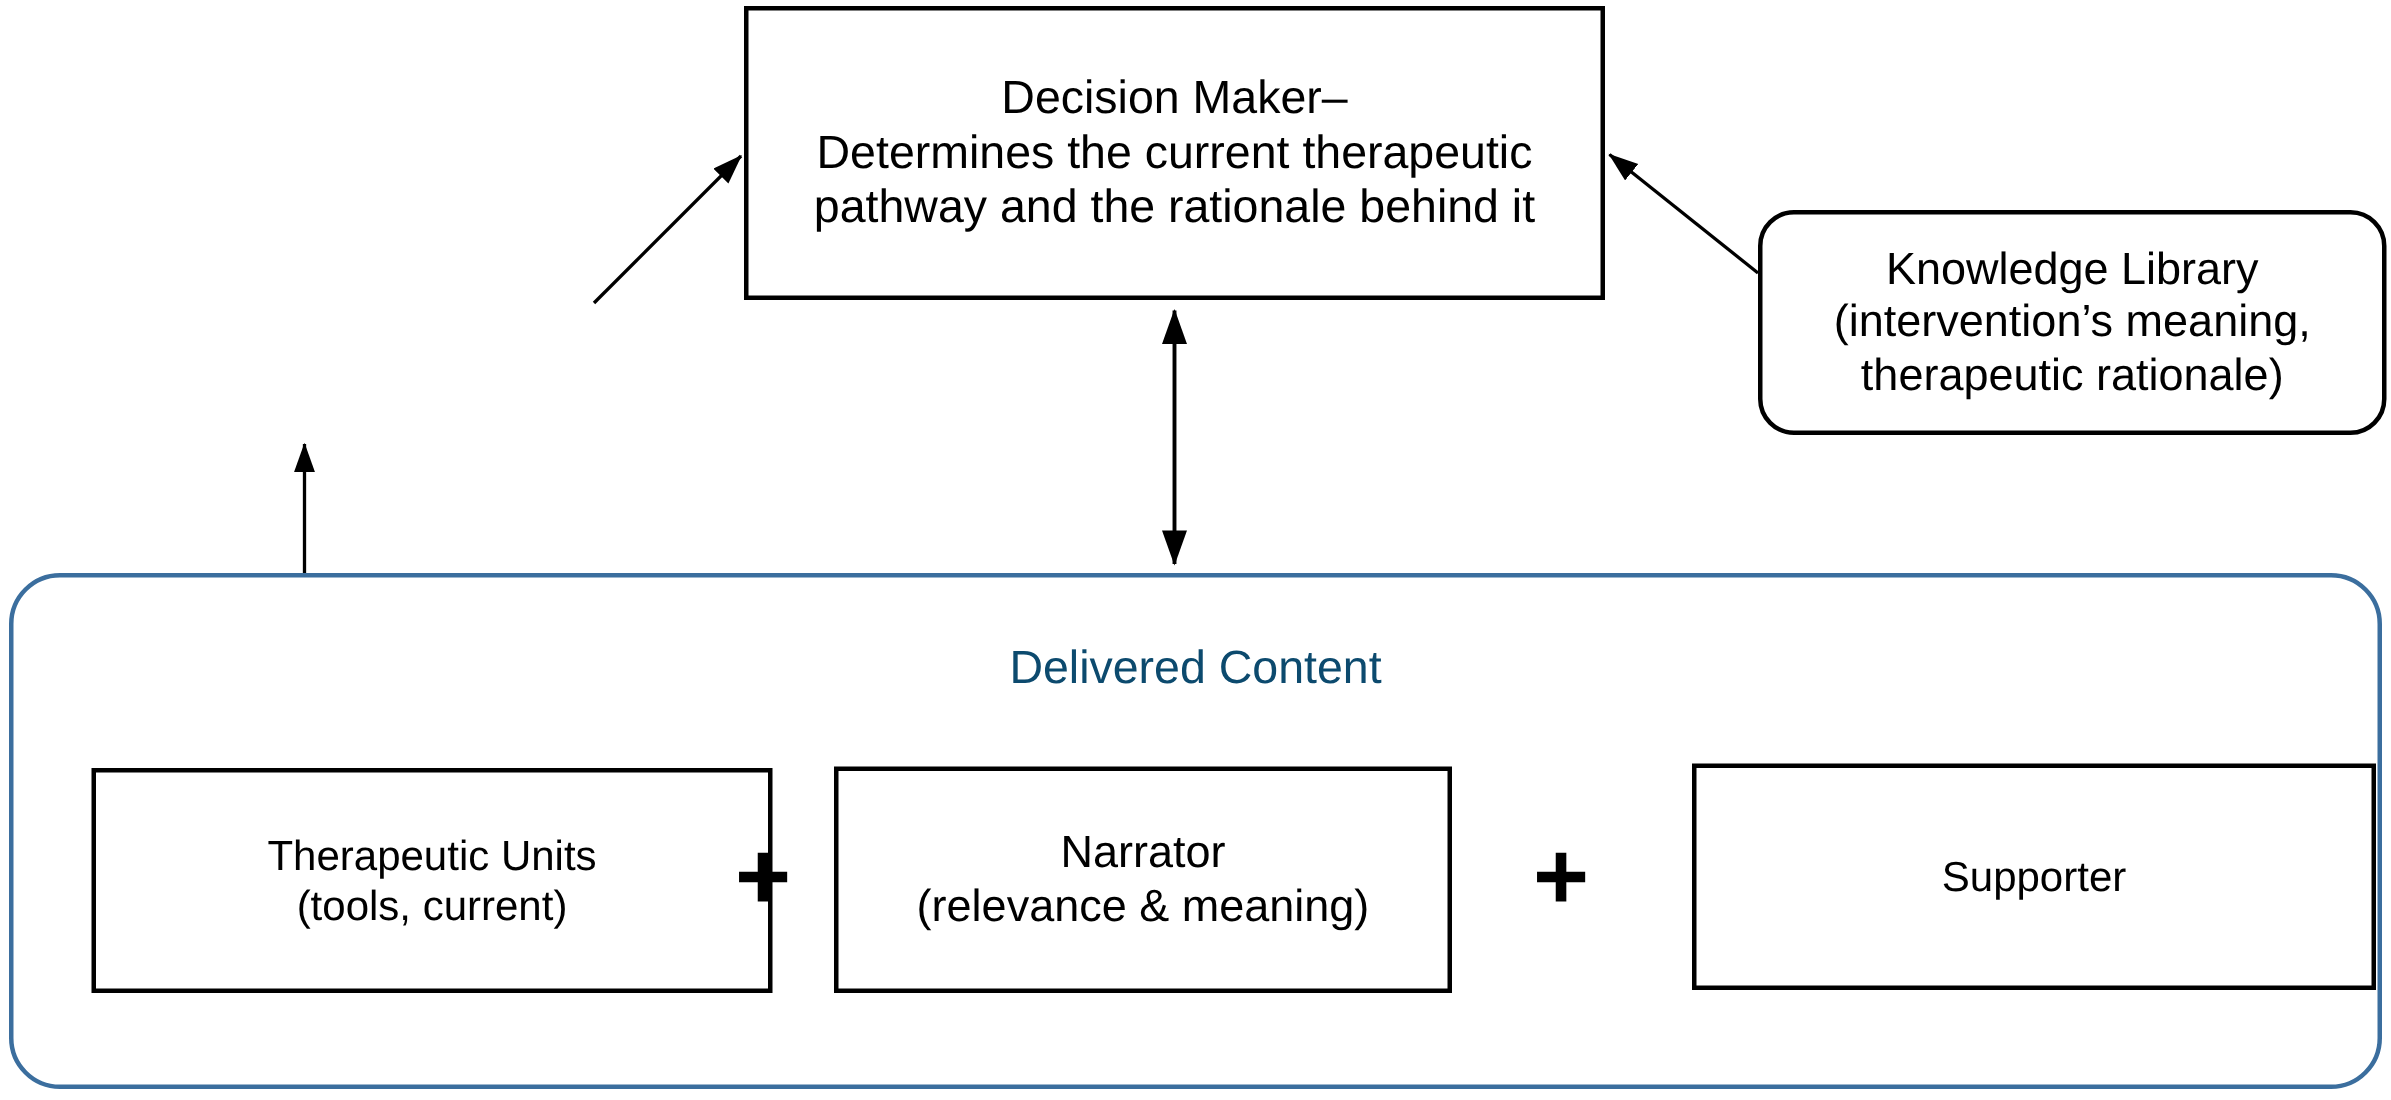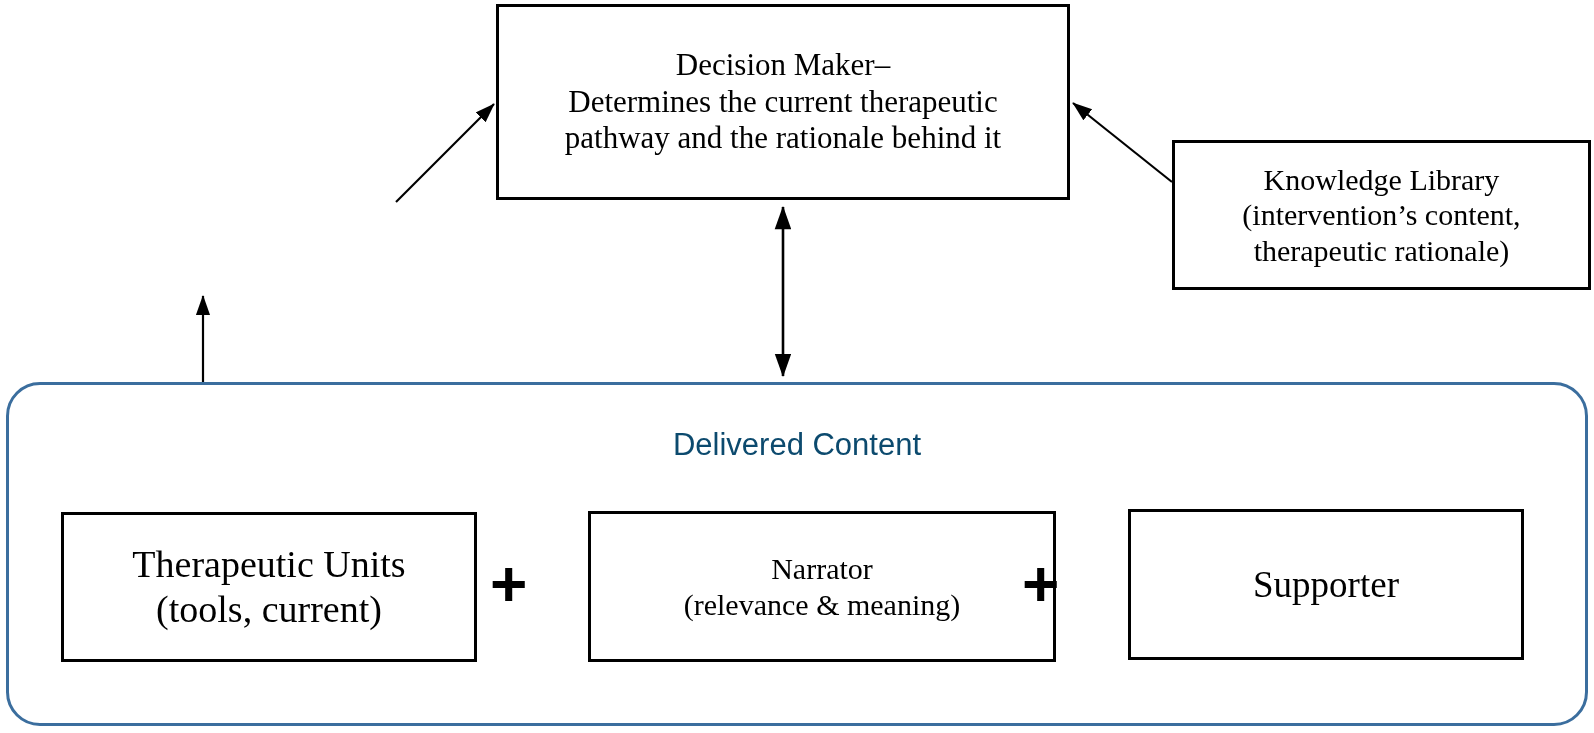--- a/index.html
+++ b/index.html
@@ -21,21 +21,20 @@
     position: absolute;
     box-sizing: border-box;
     background: #ffffff;
     border: 3px solid #000000;
     display: flex;
     align-items: center;
     justify-content: center;
     text-align: center;
     color: #000000;
     line-height: 1.18;
-    font-family: Liberation Serif, serif;
   }
   .node .lines {
     width: 100%;
     padding: 0 6px;
     box-sizing: border-box;
   }
   .node .line {
     display: block;
     white-space: nowrap;
   }
@@ -55,20 +54,21 @@
     height: 147px;
     font-size: 30px;
   }
   #node-knowledge-library {
     left: 1172px;
     top: 140px;
     width: 419px;
     height: 150px;
     font-size: 30px;
     border-width: 3px;
+    border-radius: 24px;
   }
 
   
   #delivered-content {
     position: absolute;
     left: 6px;
     top: 382px;
     width: 1582px;
     height: 344px;
     box-sizing: border-box;
@@ -83,37 +83,37 @@
     top: 42px;
     text-align: center;
     font-size: 31px;
     color: #0c4a6e;
   }
 
   
   #node-therapeutic-units {
     left: 61px;
     top: 512px;
-    width: 416px;
+    width: 454px;
     height: 150px;
-    font-size: 38px;
+    font-size: 28px;
   }
   #node-narrator {
-    left: 588px;
+    left: 556px;
     top: 511px;
-    width: 468px;
+    width: 412px;
     height: 151px;
     font-size: 30px;
   }
   #node-supporter {
     left: 1128px;
     top: 509px;
-    width: 396px;
+    width: 456px;
     height: 151px;
-    font-size: 37px;
+    font-size: 28px;
   }
 
   .plus {
     position: absolute;
     font-size: 64px;
     font-weight: bold;
     color: #000000;
     line-height: 1;
     font-family: "Liberation Sans", sans-serif;
   }
@@ -166,21 +166,21 @@
       <span class="line">Decision Maker–</span>
       <span class="line">Determines the current therapeutic</span>
       <span class="line">pathway and the rationale behind it</span>
     </div>
   </div>
 
 
   <div class="node" id="node-knowledge-library">
     <div class="lines">
       <span class="line">Knowledge Library</span>
-      <span class="line">(intervention’s content,</span>
+      <span class="line">(intervention’s meaning,</span>
       <span class="line">therapeutic rationale)</span>
     </div>
   </div>
 
   <div id="delivered-content">
     <div id="delivered-content-title">Delivered Content</div>
   </div>
 
   <div class="node" id="node-therapeutic-units">
     <div class="lines">

